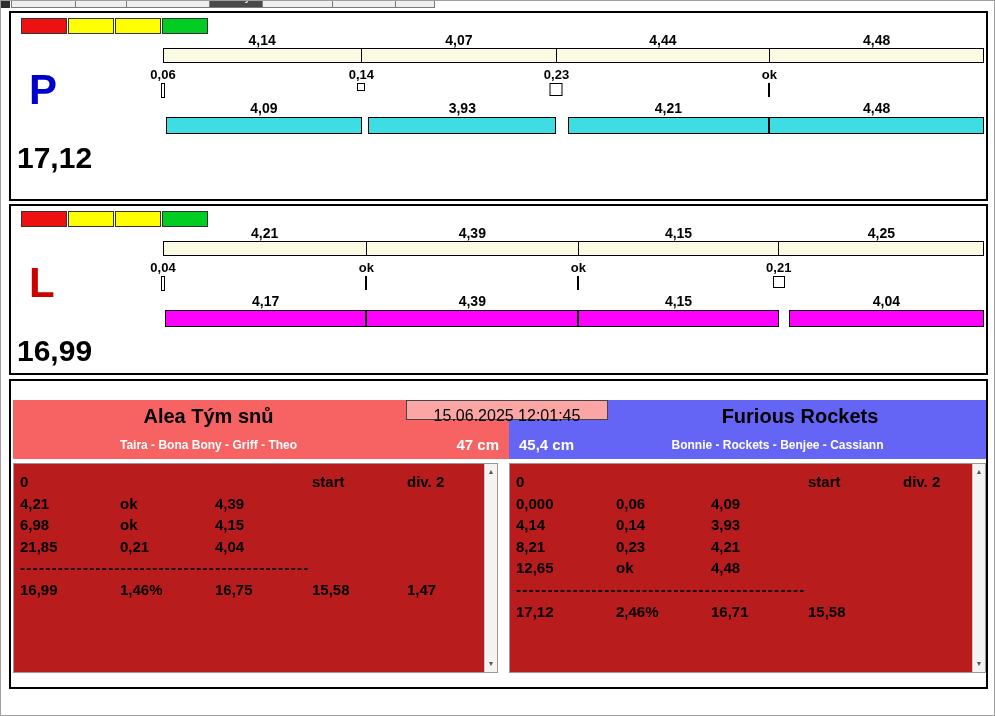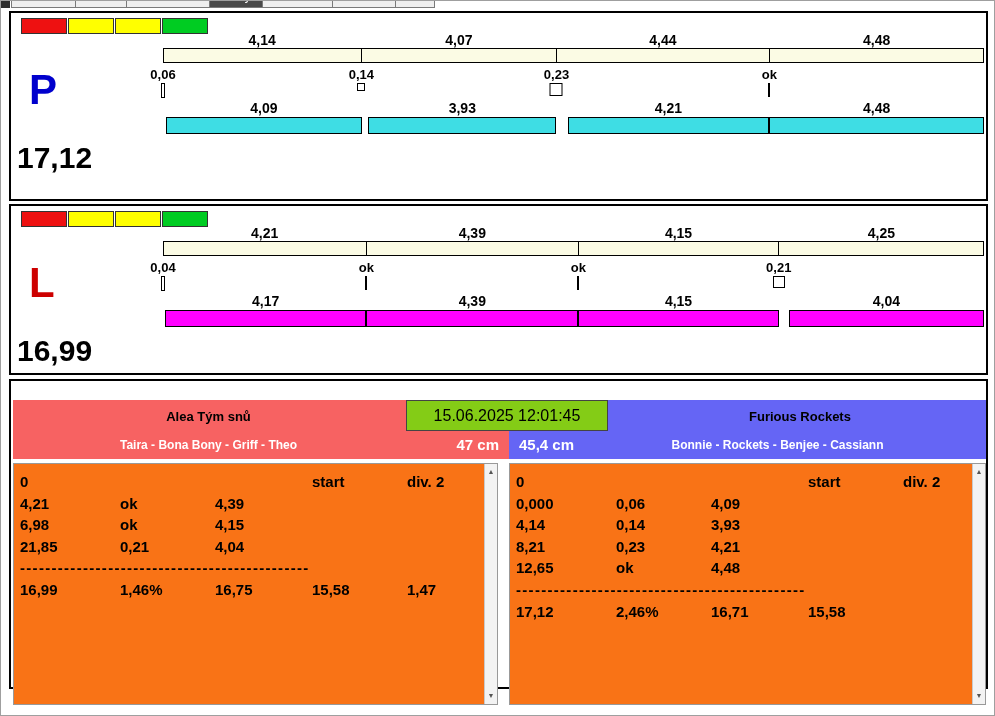--- a/index.html
+++ b/index.html
@@ -24,30 +24,30 @@
   .ideal-seg:first-child{margin-left:0}
   .marker-label{position:absolute;transform:translateX(-50%);font-weight:bold;font-size:13px;white-space:nowrap;color:#000}
   .glyph-line{position:absolute;transform:translateX(-50%);width:2px;height:14px;background:#000}
   .glyph-box{position:absolute;transform:translateX(-50%);background:#fff;border:1px solid #000}
   .split-seg{position:absolute;top:0;height:17px;border:1px solid #000}
   .lane-letter{position:absolute;left:18px;top:56px;font-size:42px;font-weight:bold;line-height:1}
   .lane-total{position:absolute;left:6px;top:130px;font-size:30px;font-weight:bold;color:#000;line-height:1}
   
   .teams-box{position:absolute;left:8px;top:378px;width:979px;height:310px;border:2px solid #000;background:#fff}
   .banner{position:absolute;top:19px;height:59px}
-  .banner-title{font-size:13px;font-weight:bold;text-align:center;line-height:33px;color:#000;white-space:nowrap}
+  .banner-title{font-size:20px;font-weight:bold;text-align:center;line-height:33px;color:#000;white-space:nowrap}
   .banner-sub{position:relative;height:26px}
   .members{display:block;text-align:center;font-size:12px;font-weight:bold;color:#fff;line-height:24px;white-space:nowrap}
   .cm-badge{position:absolute;top:0;font-size:15px;font-weight:bold;color:#fff;line-height:24px;white-space:nowrap}
   .pad-r105{margin-right:105px}
   .pad-l105{margin-left:105px}
   .pad-l60{margin-left:60px}
-  .clock{position:absolute;left:395px;top:19px;width:202px;height:31px;background:#84cc16;border:1px solid #444;
+  .clock{position:absolute;left:395px;top:19px;width:202px;height:20px;background:#fca5a5;border:1px solid #444;
          z-index:4;font-size:16px;color:#000;text-align:center;line-height:29px;white-space:nowrap}
-  .pane{position:absolute;top:82px;height:242px;background:#f97316;border:1px solid #999}
+  .pane{position:absolute;top:82px;height:210px;background:#b91c1c;border:1px solid #999}
   .rows{padding:7px 14px 0 6px;font-size:15px;font-weight:bold;line-height:21.6px;color:#000}
   .trow{white-space:nowrap}
   .trow span{display:inline-block}
   .c1{width:100px}.c2{width:95px}.c3{width:97px}.c4{width:95px}.c5{width:78px}
   .sep-row{letter-spacing:1.3px;overflow:hidden}
   .vscroll{position:absolute;right:0;top:0;bottom:0;width:13px;background:#f3f3f3;border-left:1px solid #c9c9c9}
   .scroll-btn{position:absolute;left:0;width:12px;height:14px;font-size:7px;color:#555;text-align:center;line-height:14px;cursor:default}
   .up{top:1px}.down{bottom:1px}
 </style>
 </head>

